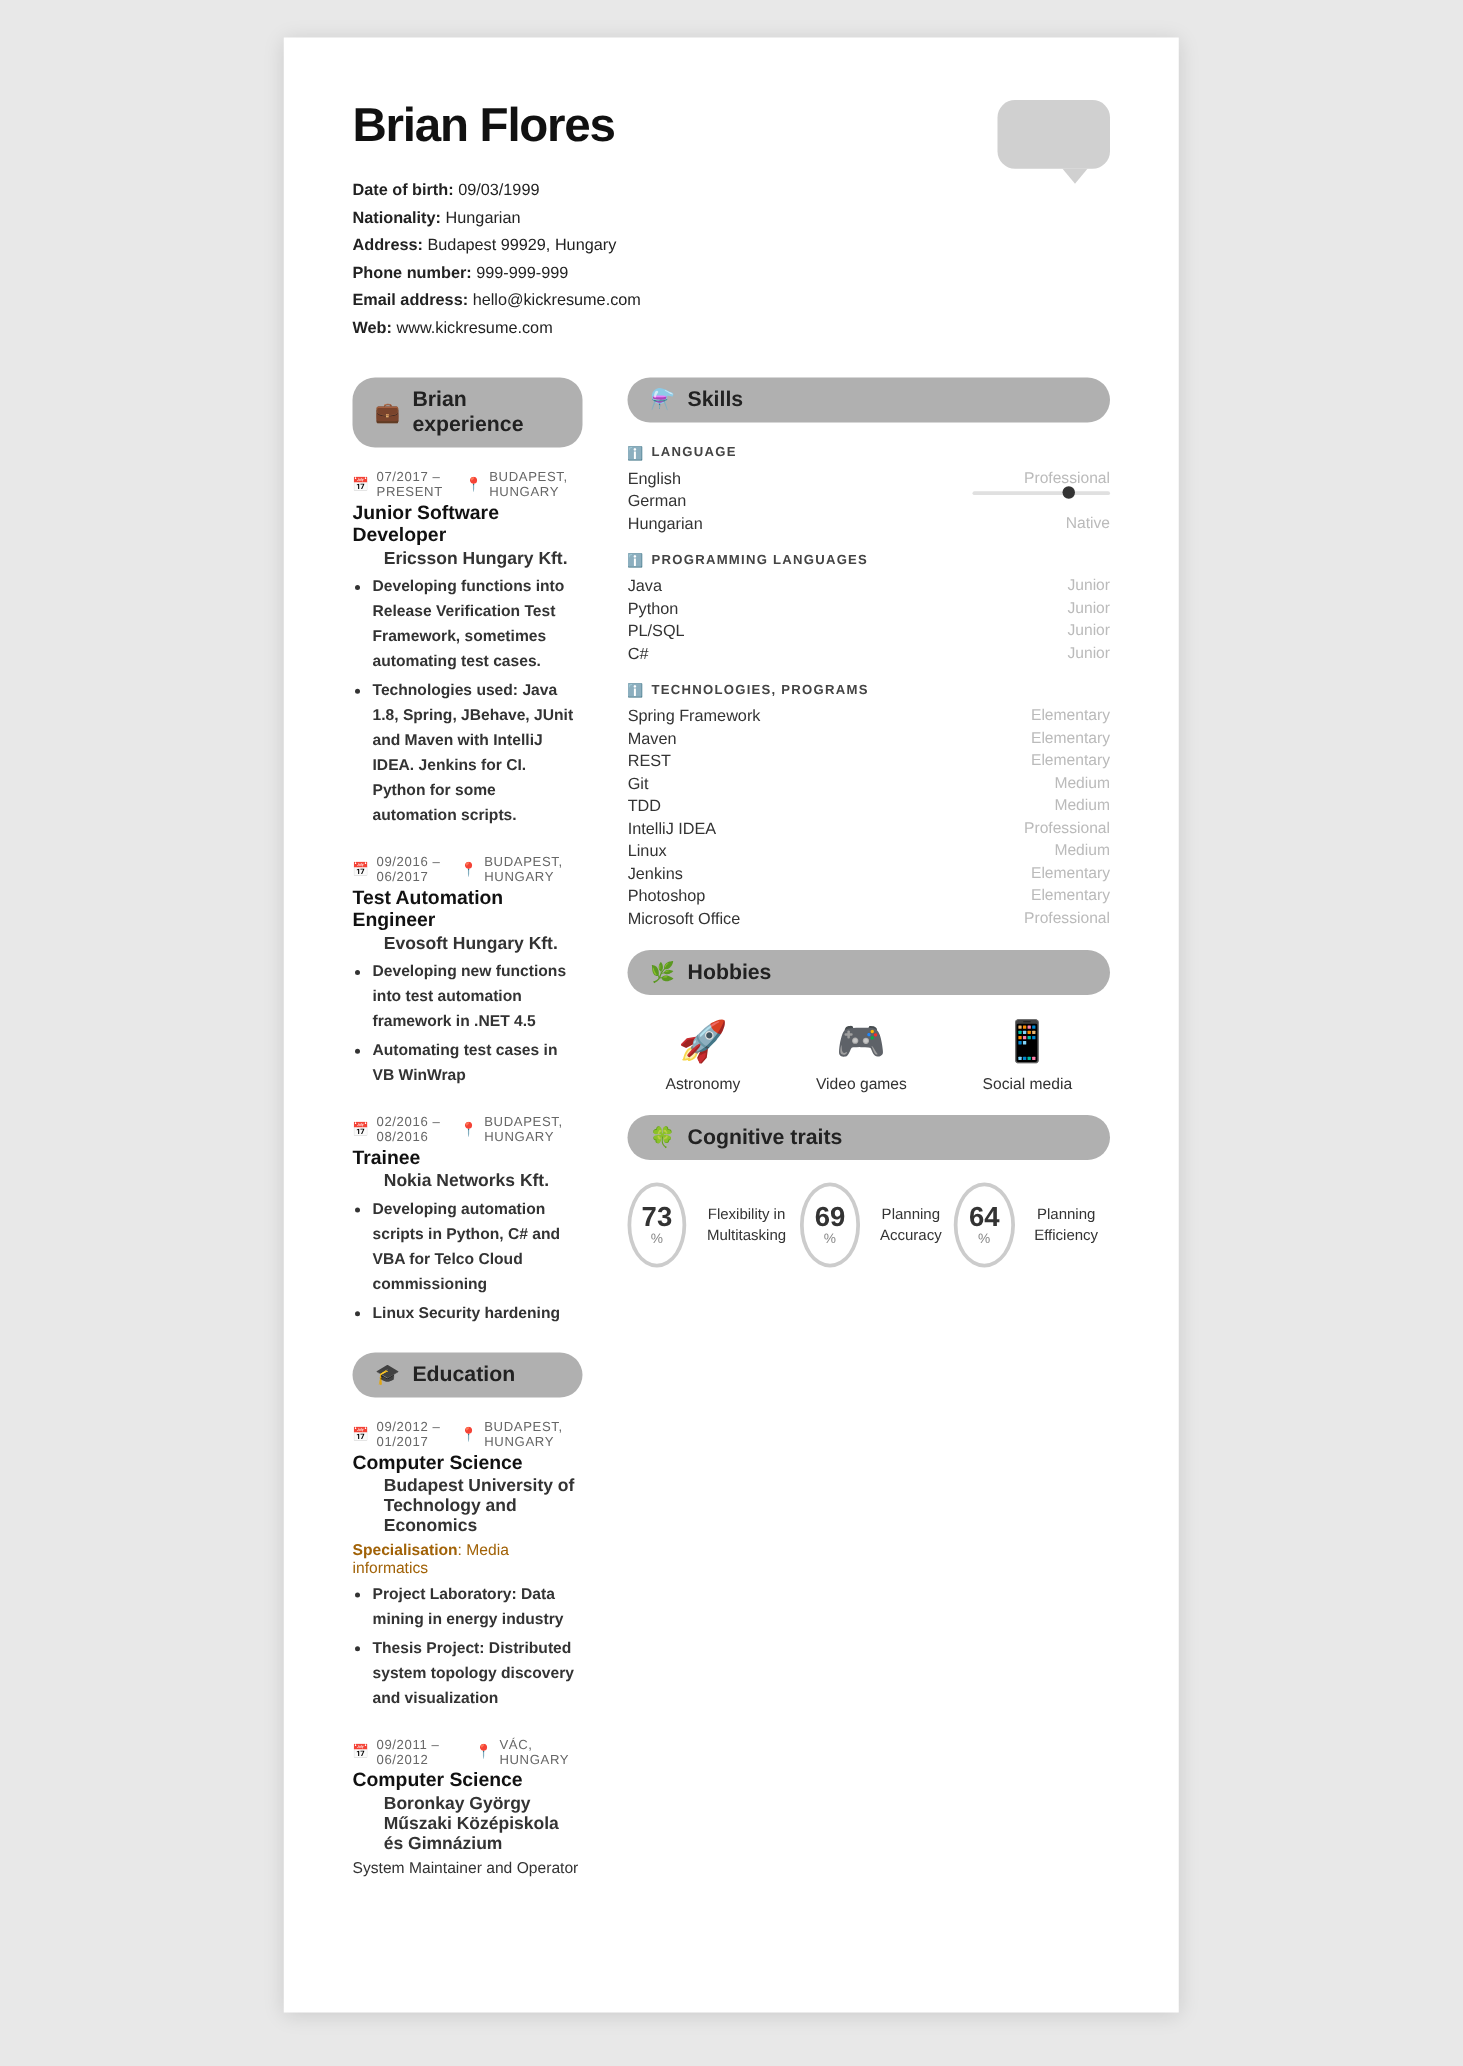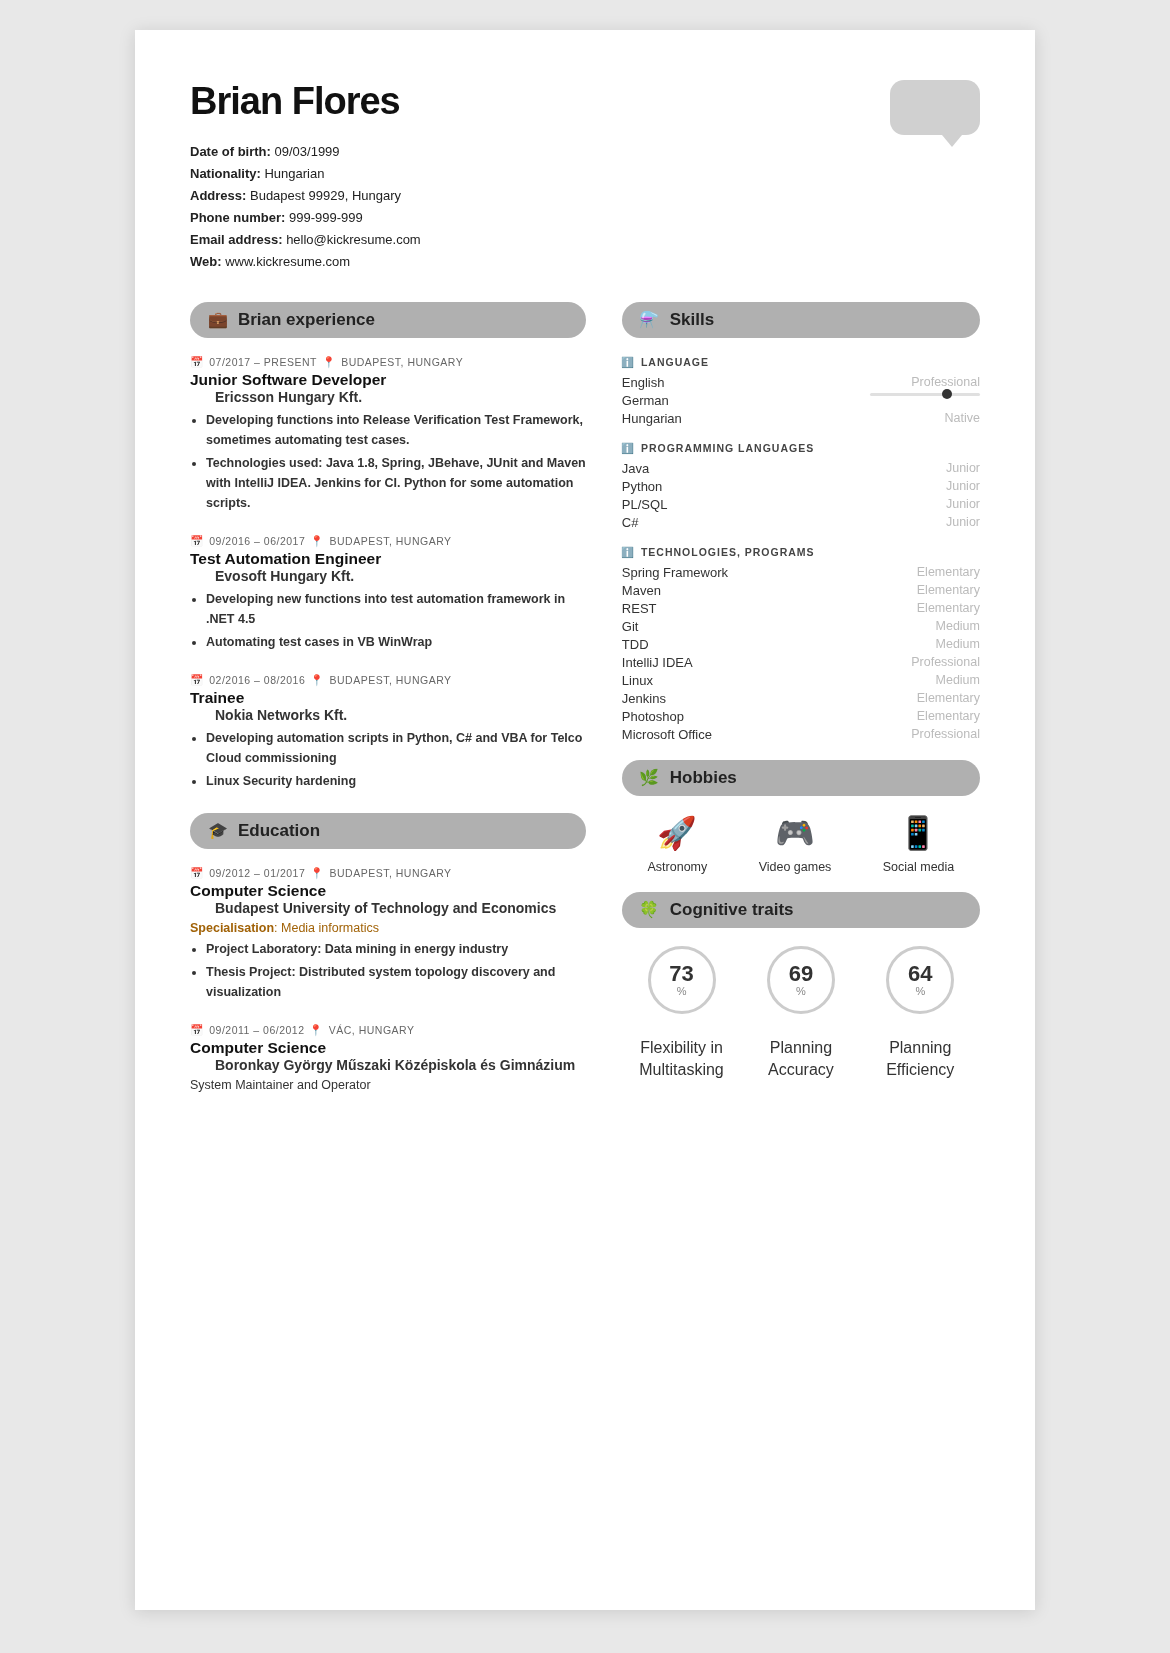--- a/index.html
+++ b/index.html
@@ -7,21 +7,21 @@
       font-family: Arial, Helvetica, sans-serif;
       background: #e8e8e8;
       display: flex;
       justify-content: center;
       align-items: flex-start;
       padding: 30px;
       min-height: 1653px;
     }
     .page {
       background: #fff;
-      width: 900px;
+      width: 716px;
       min-height: 1580px;
       padding: 50px 55px 50px 55px;
       position: relative;
       box-shadow: 0 2px 16px rgba(0,0,0,0.13);
     }
     .header-section {
       margin-bottom: 28px;
       position: relative;
     }
     .name-title {
@@ -207,23 +207,23 @@
       color: #333;
     }
     
     .cognitive-row {
       display: flex;
       justify-content: space-around;
       margin-top: 14px;
     }
     .trait-item {
       display: flex;
-      flex-direction: column;
-      align-items: center;
-      gap: 23px;
+      flex-direction: row;
+      align-items: center;
+      gap: 6px;
     }
     .trait-circle {
       width: 68px;
       height: 68px;
       border-radius: 50%;
       border: 3px solid #ccc;
       display: flex;
       flex-direction: column;
       align-items: center;
       justify-content: center;
@@ -232,21 +232,21 @@
       font-size: 22px;
       font-weight: 700;
       color: #333;
       line-height: 1;
     }
     .trait-pct {
       font-size: 11px;
       color: #888;
     }
     .trait-label {
-      font-size: 16px;
+      font-size: 12px;
       color: #333;
       text-align: center;
       max-width: 90px;
       line-height: 1.4;
     }
     .edu-specialisation .spec-label {
       font-weight: 700;
     }
     .edu-specialisation {
       font-size: 12.5px;

